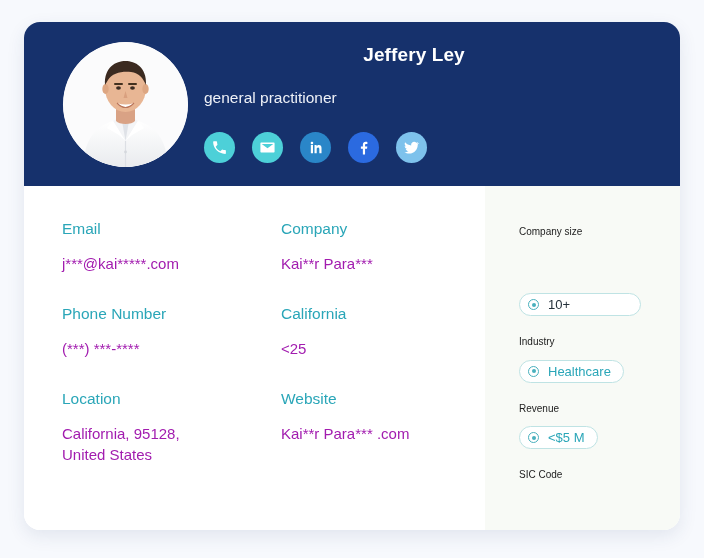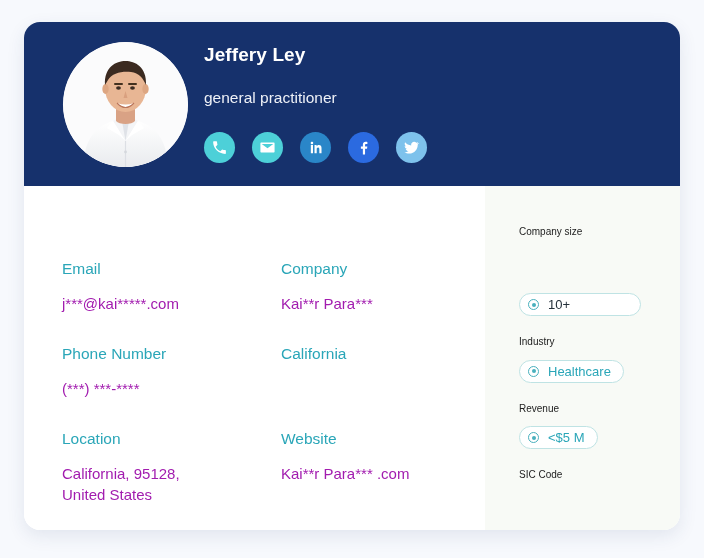--- a/index.html
+++ b/index.html
@@ -55,20 +55,21 @@
     left: 180px;
     top: 22px;
     width: 420px;
   }
   .person-name {
     color: #ffffff;
     font-size: 19px;
     font-weight: bold;
     letter-spacing: .1px;
     line-height: 22px;
+    text-align: center;
   }
   .person-title {
     color: #eef1f7;
     font-size: 15.5px;
     font-weight: normal;
     line-height: 20px;
     margin-top: 22px;
   }
 
   .social-row {
@@ -95,21 +96,20 @@
     display: flex;
     min-height: 0;
   }
 
   .main-pane {
     width: 461px;
     flex: 0 0 461px;
     background: #ffffff;
     padding: 33px 0 0 38px;
     box-sizing: border-box;
-    margin-top: 40px;
   }
 
   .field-grid {
     display: grid;
     grid-template-columns: 219px 1fr;
     row-gap: 0;
   }
   .field {
     margin-bottom: 30px;
   }
@@ -274,20 +274,21 @@
           <div class="field-label">Company</div>
           <div class="field-value">Kai**r Para***</div>
         </div>
 
         <div class="field">
           <div class="field-label">Phone Number</div>
           <div class="field-value">(***) ***-****</div>
         </div>
         <div class="field">
           <div class="field-label">California</div>
+          <div class="field-value">&lt;25</div>
         </div>
 
         <div class="field">
           <div class="field-label">Location</div>
           <div class="field-value">California, 95128,
 United States</div>
         </div>
         <div class="field">
           <div class="field-label">Website</div>
           <div class="field-value">Kai**r Para*** .com</div>

